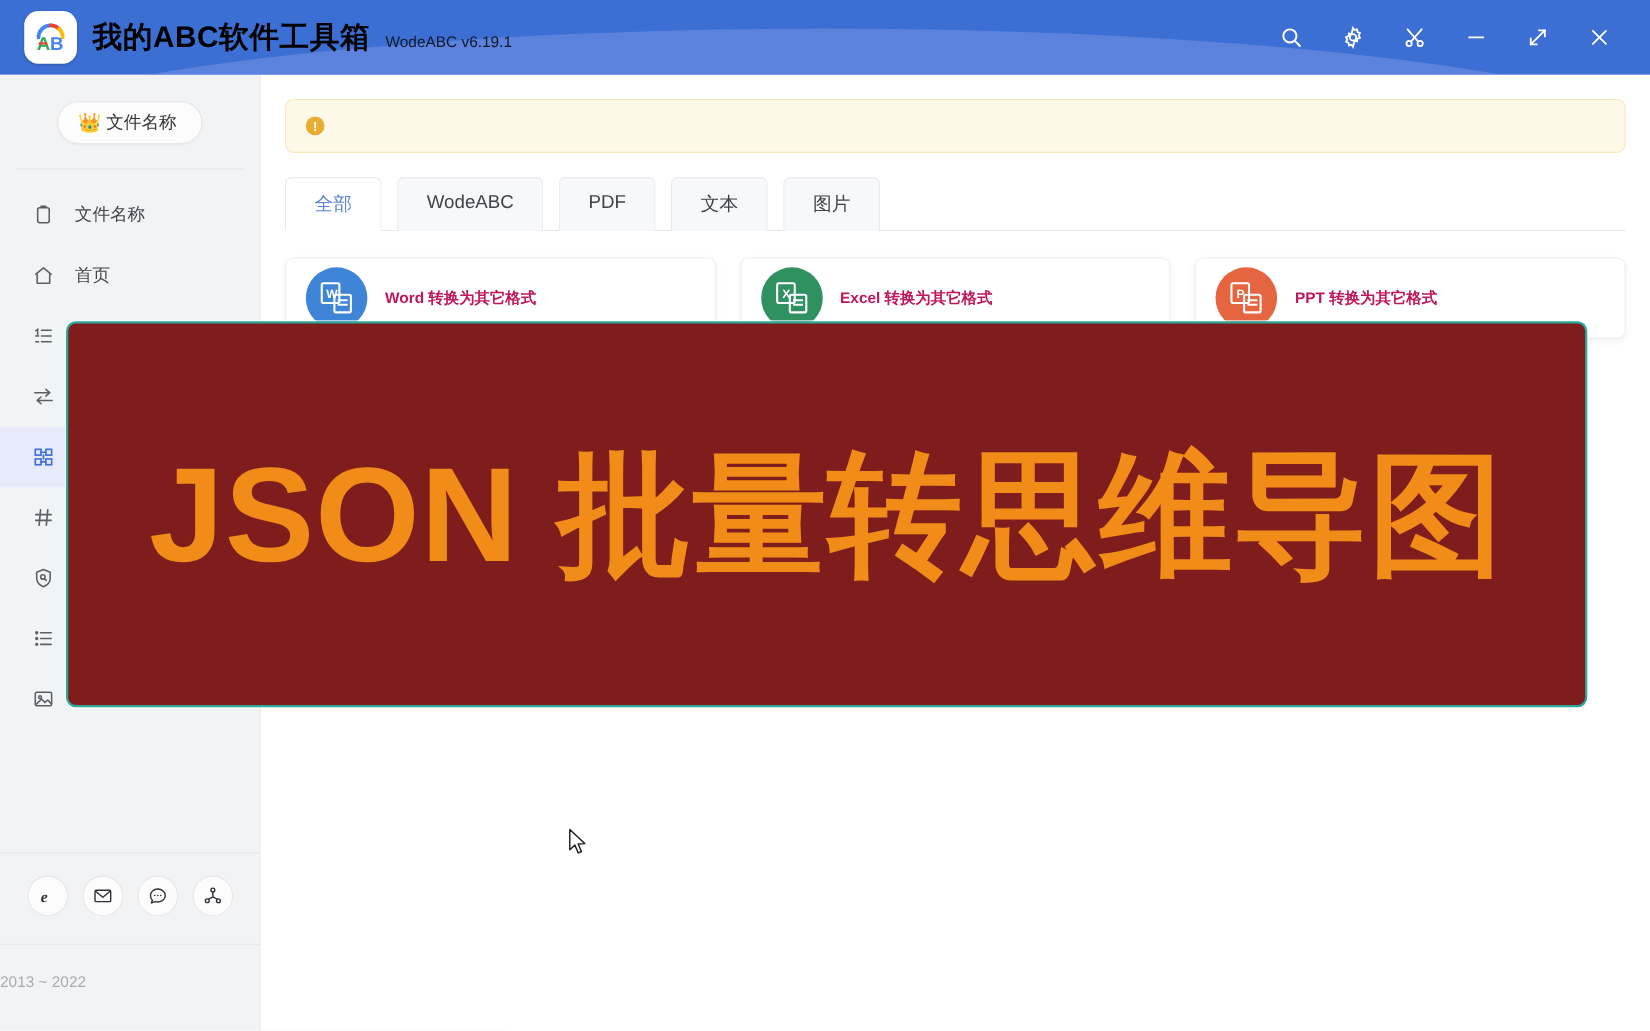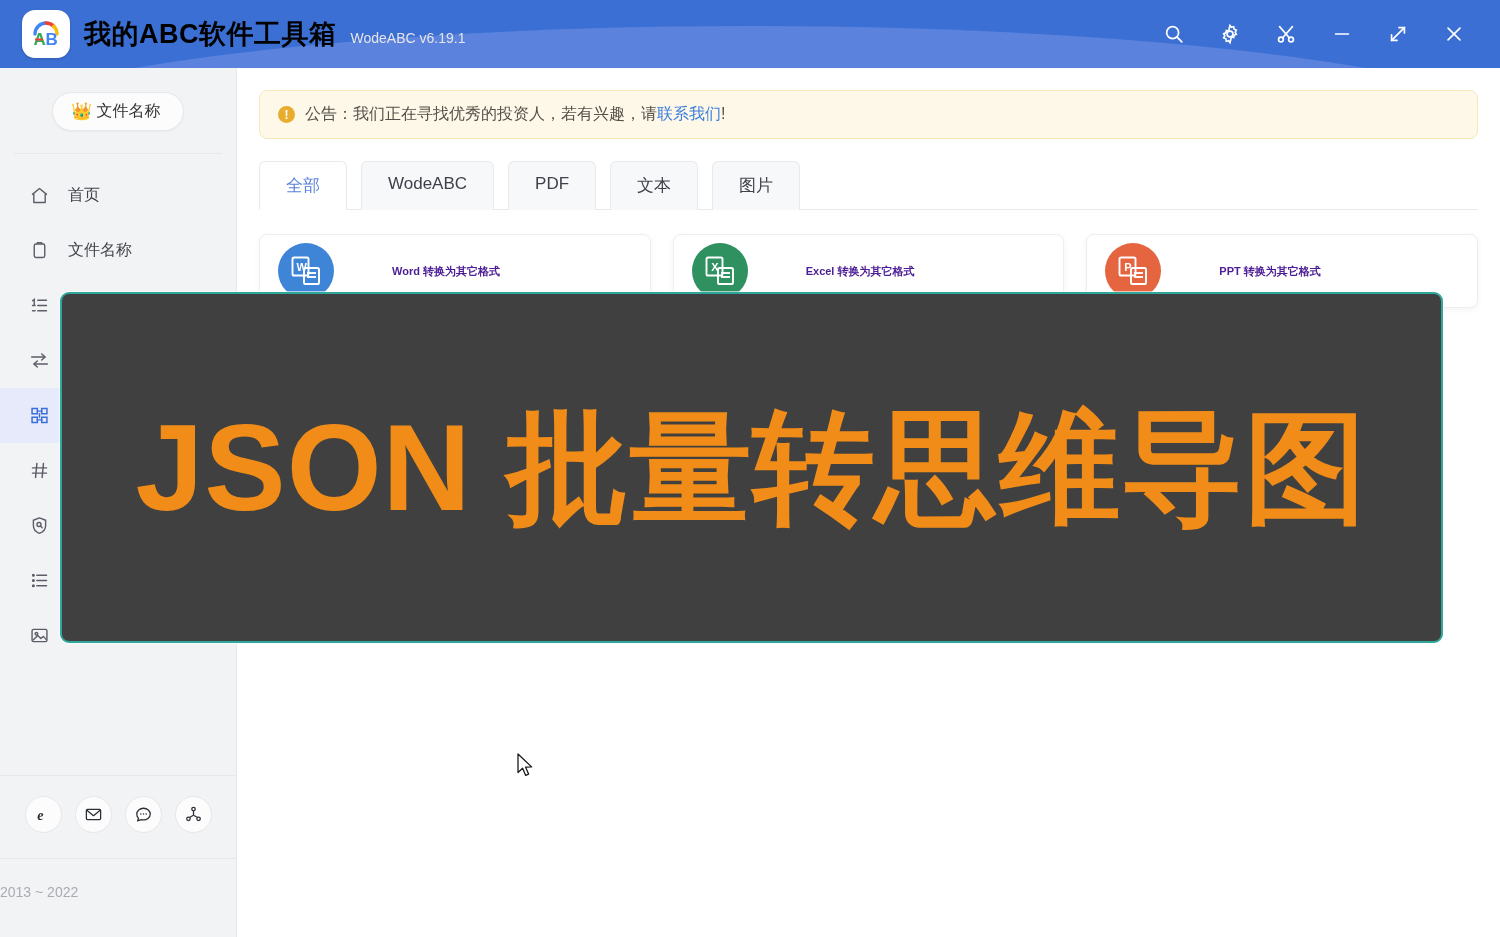--- a/index.html
+++ b/index.html
@@ -30,21 +30,21 @@
     border-radius: 50% 50% 0 0 / 100% 100% 0 0;
     opacity: .55;
   }
   .tb-left { position: absolute; left: 22px; top: 0; height: 68px; display: flex; align-items: center; gap: 14px; z-index:3; }
   .logo {
     width: 48px; height: 48px; border-radius: 13px; background: #ffffff;
     position: relative; box-shadow: 0 1px 3px rgba(0,0,0,.18);
     display:flex; align-items:center; justify-content:center;
   }
   .app-title { color: #000000; font-size: 27px; font-weight: 700; letter-spacing: .5px; }
-  .app-version { color: #e5e5e5; font-size: 14px; font-weight: 400; padding-top: 8px; }
+  .app-version { color: #0f172a; font-size: 14px; font-weight: 400; padding-top: 8px; }
 
   .tb-right { position: absolute; right: 18px; top: 0; height: 68px; display: flex; align-items: center; gap: 0px; z-index:3; }
   .tb-btn {
     width: 56px; height: 48px; display: flex; align-items: center; justify-content: center;
     cursor: pointer; color: #fff;
   }
   .tb-btn svg { display: block; }
 
   
   .sidebar {
@@ -120,26 +120,26 @@
     box-shadow: 0 2px 6px rgba(0,0,0,.05);
     display: flex; align-items: center; gap: 16px; padding-left: 18px; cursor: pointer;
   }
   .card-ico {
     width: 56px; height: 56px; border-radius: 50%; flex: none;
     display: flex; align-items: center; justify-content: center; color: #fff;
   }
   .card-ico.word  { background: #3e85d8; }
   .card-ico.excel { background: #2f9060; }
   .card-ico.ppt   { background: #e4653f; }
-  .card-title { font-size: 11px; font-weight: 700; color: #4c1d95; margin-left: 42px; }
+  .card-title { font-size: 14px; font-weight: 700; color: #be185d; }
 
   
   .overlay {
     position: absolute; left: 60px; top: 292px; width: 1383px; height: 351px;
-    background: #404040; border: 2px solid #2fa79b; border-radius: 9px;
+    background: #7f1d1d; border: 2px solid #2fa79b; border-radius: 9px;
     display: flex; align-items: center; justify-content: center;
     z-index: 50; box-shadow: 0 0 0 1px rgba(255,255,255,.6);
   }
   .overlay-text {
     font-size: 122px; font-weight: 700; color: #f08c17;
     letter-spacing: 1px; white-space: nowrap; line-height: 1;
     font-family: "Liberation Sans", "DejaVu Sans", sans-serif;
   }
 
   
@@ -219,35 +219,35 @@
         <span>文件名称</span>
       </div>
     </div>
     <div class="divider"></div>
 
     <div class="nav">
 
       <div class="nav-item">
         <span class="nav-ico">
           <svg width="21" height="21" viewBox="0 0 24 24" fill="none" stroke="currentColor" stroke-width="1.6" stroke-linejoin="round">
+            <rect x="6" y="4.5" width="12" height="15.5" rx="2"></rect>
+              <path d="M9.5 4.5V3h5v1.5"></path>
+          </svg>
+        </span>
+        <span class="nav-label">文件名称</span>
+      </div>
+
+      <div class="nav-item">
+        <span class="nav-ico">
+          <svg width="21" height="21" viewBox="0 0 24 24" fill="none" stroke="currentColor" stroke-width="1.6" stroke-linejoin="round">
             <path d="M3.5 11 12 4l8.5 7"></path>
               <path d="M5.5 10.2V20h13v-9.8"></path>
           </svg>
         </span>
         <span class="nav-label">首页</span>
-      </div>
-
-      <div class="nav-item">
-        <span class="nav-ico">
-          <svg width="21" height="21" viewBox="0 0 24 24" fill="none" stroke="currentColor" stroke-width="1.6" stroke-linejoin="round">
-            <rect x="6" y="4.5" width="12" height="15.5" rx="2"></rect>
-              <path d="M9.5 4.5V3h5v1.5"></path>
-          </svg>
-        </span>
-        <span class="nav-label">文件名称</span>
       </div>
 
       <div class="nav-item">
         <span class="nav-ico">
           <svg width="21" height="21" viewBox="0 0 24 24" fill="none" stroke="currentColor" stroke-width="1.6" stroke-linecap="round">
             <path d="M4 6.5 6 5v6"></path>
               <line x1="10" y1="6" x2="20" y2="6"></line>
             <line x1="10" y1="12" x2="20" y2="12"></line>
               <line x1="4" y1="12" x2="7" y2="12"></line>
             <line x1="10" y1="18" x2="20" y2="18"></line>
@@ -369,21 +369,20 @@
     <div class="copyright">
       <div>2013 ~ 2022</div>
     </div>
   </div>
 
   <div class="main">
     <div class="main-inner">
 
       <div class="notice">
         <span class="notice-ico">!</span>
-        <span><span>公告：我们正在寻找优秀的投资人，若有兴趣，请</span><a>联系我们</a><span>!</span></span>
       </div>
 
       <div class="tabs">
         <div class="tab active">全部</div>
         <div class="tab">WodeABC</div>
         <div class="tab">PDF</div>
         <div class="tab">文本</div>
         <div class="tab">图片</div>
       </div>
 

